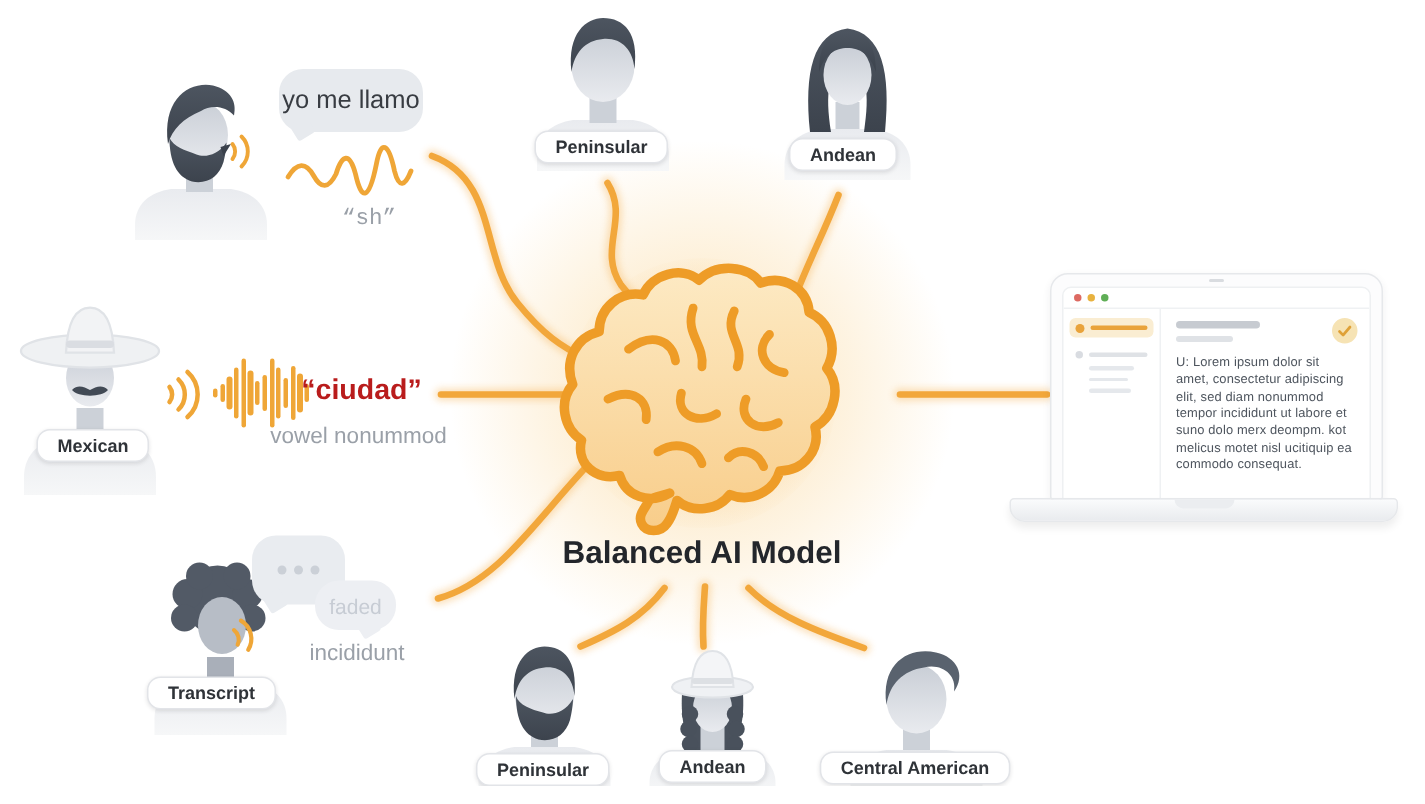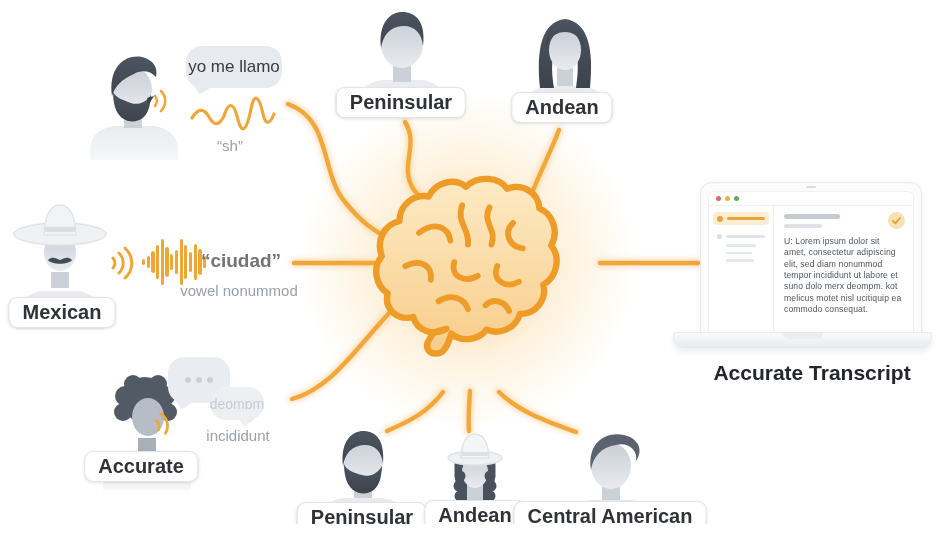--- a/index.html
+++ b/index.html
@@ -8,36 +8,36 @@
   .abs{position:absolute;}
 
   
   .glow{left:298px;top:92px;width:340px;height:340px;border-radius:50%;
         background:radial-gradient(circle, rgba(248,196,112,.55) 0%, rgba(250,210,140,.30) 38%, rgba(248,196,112,0) 70%);}
   .glow2{left:378px;top:172px;width:180px;height:180px;border-radius:50%;
         background:radial-gradient(circle, rgba(247,184,84,.45) 0%, rgba(247,184,84,0) 75%);}
 
   
   .pill{transform:translateX(-50%);background:#fff;border:1px solid #e2e4e8;border-radius:9px;
-        padding:3px 13px;font-size:20px;font-weight:700;color:#2f3338;white-space:nowrap;
+        padding:3px 13px;font-size:12px;font-weight:700;color:#2f3338;white-space:nowrap;
         box-shadow:0 1px 3px rgba(30,34,40,.13);z-index:6;}
 
   
   .bubble{background:#e7eaee;border-radius:16px;color:#383c42;font-size:17px;font-weight:500;
           display:flex;align-items:center;justify-content:center;z-index:4;}
   .bubble:after{content:"";position:absolute;width:13px;height:13px;background:#e7eaee;
           bottom:-4px;left:9px;transform:rotate(58deg);border-radius:2px;}
   .bubble.faint{background:#edeff3;color:#c7ccd4;}
   .bubble.faint:after{background:#edeff3;left:auto;right:12px;}
   .bubble.dots:after{background:#e9ecf0;}
   .bubble.dots{background:#e9ecf0;}
   .dot3{width:6px;height:6px;border-radius:50%;background:#cbd0d7;margin:0 2.5px;}
 
   .mutetext{color:#9aa0a8;font-size:15px;transform:translateX(-50%);white-space:nowrap;z-index:4;}
-  .darkword{color:#737373;font-size:19px;font-weight:600;transform:translateX(-50%);white-space:nowrap;z-index:4;text-align:right;}
+  .darkword{color:#b91c1c;font-size:19px;font-weight:600;transform:translateX(-50%);white-space:nowrap;z-index:4;text-align:right;}
   .headline{font-size:21px;font-weight:700;color:#23262b;transform:translateX(-50%);white-space:nowrap;z-index:6;}
 
   
   .wave{display:flex;align-items:center;gap:1.4px;height:66px;z-index:4;}
   .wbar{width:3.3px;border-radius:2px;background:#efa637;flex:none;}
 
   
   .lt-screen{left:700px;top:182px;width:220px;height:150px;background:#fcfcfd;border:1px solid #e6e8eb;
              border-radius:12px 12px 3px 3px;box-shadow:0 2px 6px rgba(40,44,52,.07);z-index:5;}
   .lt-cam{position:absolute;left:50%;top:3px;transform:translateX(-50%);width:10px;height:2px;border-radius:2px;background:#d9dce0;}
@@ -131,21 +131,21 @@
       <path d="M5,10 a8,8 0 0 1 0,10"></path>
       <path d="M11,5 a14,14 0 0 1 0,20"></path>
     </g>
   </svg>
   <div class="abs bubble" style="left:186px;top:46px;width:96px;height:42px;">
     <span>yo me llamo</span>
   </div>
   <svg class="abs" style="left:190px;top:90px;z-index:3" width="86" height="46" viewBox="0 0 86 46">
     <path d="M2,28 C8,18 14,18 19,27 C24,36 29,36 34,26 C38,13 43,11 47,26 C51,44 56,44 61,19 C64,3 69,5 73,24 C76,36 80,34 84,24" fill="none" stroke="#efa637" stroke-width="3.2" stroke-linecap="round"></path>
   </svg>
-  <div class="abs mutetext" style="left:230px;top:137px;">“sh”</div>
+  <div class="abs mutetext" style="left:246px;top:137px;font-family:Liberation Mono, monospace;">“sh”</div>
 
   <svg class="abs" style="left:0px;top:196px;z-index:3" width="120" height="134" viewBox="0 0 120 134">
     <path d="M16,134 L16,122 C16,106 28,97 42,95 L78,95 C92,97 104,106 104,122 L104,134 Z" fill="url(#bodyG)"></path>
     <path d="M51,76 h18 v16 h-18 z" fill="#ccd1d8"></path>
     <ellipse cx="60" cy="56" rx="16" ry="19" fill="url(#faceG)"></ellipse>
     <path d="M45,42 C49,36 71,36 75,42 C73,48 68,46 60,46 C52,46 47,48 45,42 Z" fill="#454d58"></path>
     <path d="M48,64 C52,60 56,62 60,64 C64,62 68,60 72,64 C68,69 52,69 48,64 Z" fill="#424a55"></path>
     <ellipse cx="60" cy="38" rx="46" ry="11" fill="#eff1f3" stroke="#e0e3e7" stroke-width="1.5"></ellipse>
     <path d="M44,39 C45,16 52,9 60,9 C68,9 75,16 76,39 Z" fill="#f2f3f5" stroke="#e0e3e7" stroke-width="1.5"></path>
     <rect x="44" y="31" width="32" height="5" rx="2.5" fill="#dadde2"></rect>
@@ -168,21 +168,21 @@
       <div class="wbar" style="height: 24px;"></div>
       <div class="wbar" style="height: 46px;"></div>
       <div class="wbar" style="height: 34px;"></div>
       <div class="wbar" style="height: 20px;"></div>
       <div class="wbar" style="height: 36px;"></div>
       <div class="wbar" style="height: 26px;"></div>
       <div class="wbar" style="height: 12px;"></div>
     </div>
   <div class="abs darkword" style="left:241px;top:250px;">“ciudad”</div>
   <div class="abs mutetext" style="left:239px;top:282px;">vowel nonummod</div>
-  <div class="abs pill" style="left:62px;top:297px;text-align:center;">
+  <div class="abs pill" style="left:62px;top:286px;text-align:center;">
     <span>Mexican</span>
   </div>
 
   <svg class="abs" style="left:95px;top:372px;z-index:3" width="105" height="118" viewBox="0 0 105 118">
     <path d="M8,118 L8,107 C8,93 18,85 32,83 L72,83 C86,85 96,93 96,107 L96,118 Z" fill="url(#bodyG)"></path>
     <path d="M43,66 h18 v18 h-18 z" fill="#a9afb9"></path>
     <g fill="#525a66">
       <circle cx="50" cy="28" r="23"></circle>
       <circle cx="30" cy="24" r="10"></circle>
         <circle cx="70" cy="24" r="10"></circle>
@@ -198,25 +198,25 @@
       <path d="M5,12 a8,8 0 0 1 0,10"></path>
       <path d="M11,7 a14,14 0 0 1 0,20"></path>
     </g>
   </svg>
   <div class="abs bubble dots" style="left:168px;top:357px;width:62px;height:46px;z-index:4;">
     <span class="dot3"></span>
     <span class="dot3"></span>
     <span class="dot3"></span>
   </div>
   <div class="abs bubble faint" style="left:210px;top:387px;width:54px;height:33px;font-size:14px;z-index:5;">
-    <span>deompm</span>
+    <span>faded</span>
   </div>
   <div class="abs mutetext" style="left:238px;top:427px;">incididunt</div>
   <div class="abs pill" style="left:141px;top:451px;">
-    <span>Accurate</span>
+    <span>Transcript</span>
   </div>
 
   <svg class="abs" style="left:353px;top:4px;z-index:3" width="98" height="110" viewBox="0 0 98 110">
     <path d="M5,110 L5,100 C5,86 15,78 29,76 L69,76 C83,78 93,86 93,100 L93,110 Z" fill="url(#bodyG)"></path>
     <path d="M40,60 h18 v18 h-18 z" fill="#ccd1d8"></path>
     <ellipse cx="49" cy="40" rx="21" ry="24" fill="url(#faceG)"></ellipse>
     <path d="M28,44 C25,18 38,8 49,8 C63,8 73,18 70,42 C69,29 61,21 49,22 C37,23 30,31 28,44 Z" fill="url(#hairG)"></path>
   </svg>
   <div class="abs pill" style="left:401px;top:87px;">
     <span>Peninsular</span>
@@ -250,20 +250,21 @@
       <path d="M 96,30 C 90,48 104,54 102,70"></path>
       <path d="M 124,32 C 116,48 132,54 126,70"></path>
       <path d="M 148,48 C 138,58 144,72 158,74"></path>
       <path d="M 38,92 C 54,84 66,92 64,106"></path>
       <path d="M 88,88 C 84,102 98,110 112,102"></path>
       <path d="M 132,92 C 126,106 140,116 154,108"></path>
       <path d="M 72,128 C 84,120 98,124 102,136"></path>
       <path d="M 120,132 C 128,124 140,128 144,138"></path>
     </g>
   </svg>
+  <div class="abs headline" style="left:468px;top:357px;">Balanced AI Model</div>
 
   <svg class="abs" style="left:314px;top:424px;z-index:3" width="98" height="106" viewBox="0 0 98 106">
     <path d="M5,106 L5,97 C5,84 15,76 29,74 L69,74 C83,76 93,84 93,97 L93,106 Z" fill="url(#bodyG)"></path>
     <path d="M40,58 h18 v16 h-18 z" fill="#ccd1d8"></path>
     <ellipse cx="49" cy="38" rx="20" ry="23" fill="url(#faceG)"></ellipse>
     <path d="M29,42 C26,16 39,7 49,7 C62,7 71,16 69,40 C68,27 60,20 49,21 C38,22 31,29 29,42 Z" fill="url(#hairG)"></path>
     <path d="M30,40 C30,56 35,66 45,69 C55,71 63,66 66,56 C67,52 68,46 68,42 C62,52 53,53 48,51 C40,49 32,46 30,40 Z" fill="url(#hairG)"></path>
   </svg>
   <div class="abs pill" style="left:362px;top:502px;">
     <span>Peninsular</span>
@@ -333,15 +334,14 @@
               </svg>
           </div>
           <div class="m-text">U: Lorem ipsum dolor sit amet, consectetur adipiscing elit, sed diam nonummod tempor incididunt ut labore et suno dolo merx deompm. kot melicus motet nisl ucitiquip ea commodo consequat.</div>
         </div>
       </div>
     </div>
   </div>
   <div class="abs lt-base">
     <div class="lt-notch"></div>
   </div>
-  <div class="abs headline" style="left:812px;top:361px;">Accurate Transcript</div>
 
 </div>
 
 </body></html>

